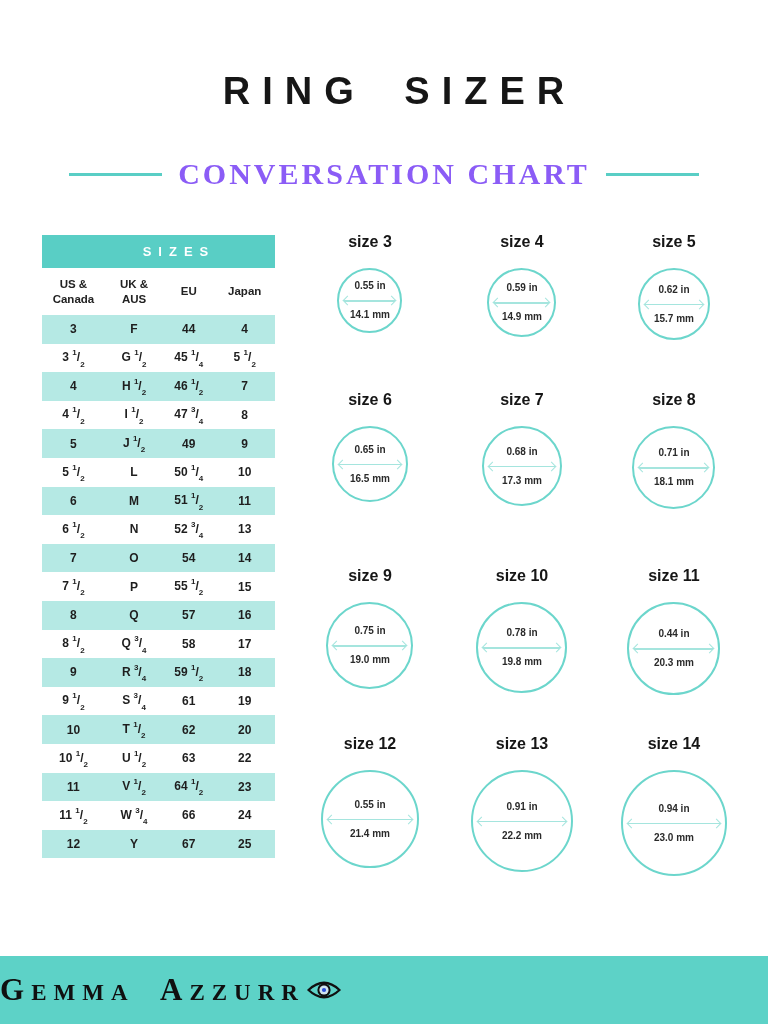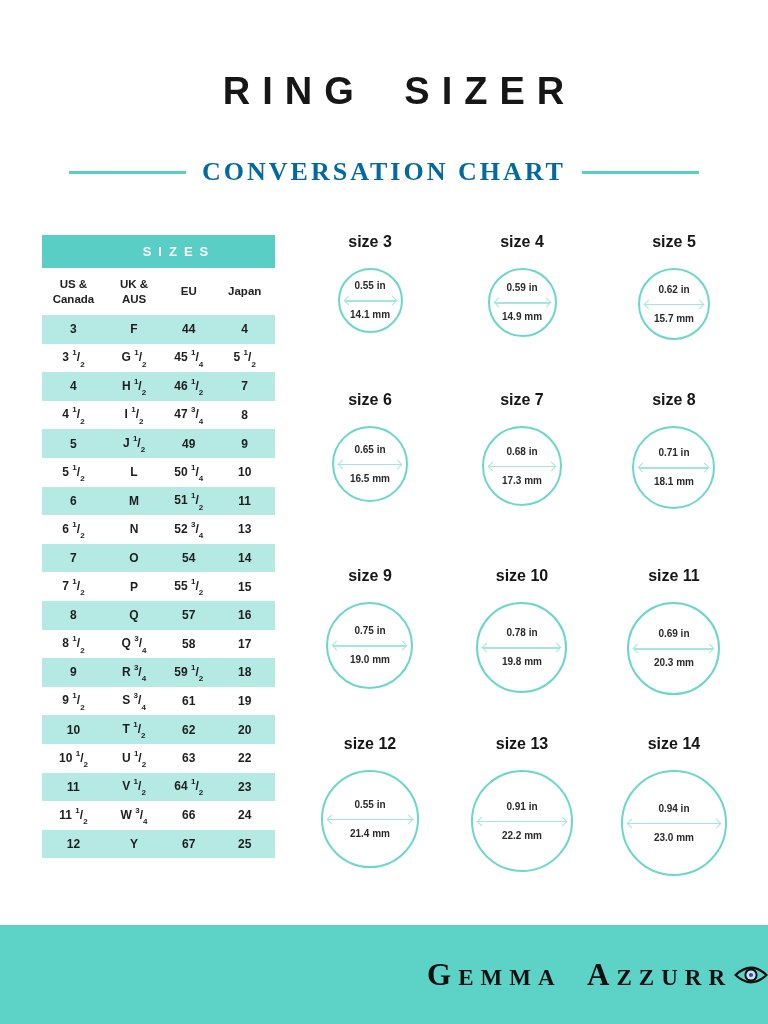--- a/index.html
+++ b/index.html
@@ -29,22 +29,22 @@
     color:#161616;
     padding-left:31px;
   }
   .subtitle-row{
     position:absolute;top:157px;left:69px;width:630px;
     display:flex;align-items:center;gap:16px;
   }
   .subtitle-row .rule{flex:1;height:3px;background:var(--teal);}
   .subtitle{
     font-family:"Liberation Serif","DejaVu Serif",serif;
-    font-size:26px;font-weight:600;letter-spacing:3px;
-    color:#0369a1;white-space:nowrap;
+    font-size:30px;font-weight:600;letter-spacing:3px;
+    color:#8b5cf6;white-space:nowrap;
   }
 
   
   .sizes-table{
     position:absolute;top:235px;left:42px;width:233px;
   }
   .sizes-header{
     height:33px;background:var(--teal);
     display:flex;align-items:center;justify-content:center;
     color:#ffffff;font-size:13px;font-weight:700;letter-spacing:7px;
@@ -94,23 +94,23 @@
   .arrow .ln{position:absolute;left:1px;right:1px;top:5px;height:1.5px;background:var(--arrow);}
   .arrow .hl{position:absolute;left:1px;top:2px;width:7px;height:7px;
     border-left:1.5px solid var(--arrow);border-bottom:1.5px solid var(--arrow);
     transform:rotate(45deg);}
   .arrow .hr{position:absolute;right:1px;top:2px;width:7px;height:7px;
     border-right:1.5px solid var(--arrow);border-top:1.5px solid var(--arrow);
     transform:rotate(45deg);}
 
   
   .footer{
-    position:absolute;left:0;right:0;bottom:0;height:99px;
+    position:absolute;left:0;right:0;bottom:0;height:68px;
     background:var(--teal-footer);
-    display:flex;align-items:center;justify-content:flex-end;
+    display:flex;align-items:center;justify-content:flex-start;
   }
   .brand{
     font-family:"Liberation Serif","DejaVu Serif",serif;
     font-size:23px;font-weight:700;letter-spacing:7px;
     color:#101010;display:flex;align-items:center;
   }
   .brand .lg{font-size:31px;}
   .brand svg{margin-left:2px;display:block;}
 </style>
 </head>
@@ -246,21 +246,21 @@
       <div class="t-row shaded">
         <div class="cell c0">12</div>
         <div class="cell c1">Y</div>
         <div class="cell c2">67</div>
         <div class="cell c3">25</div>
       </div>
     </div>
 </div>
 
 <div class="rings" id="ringsGrid">
-    <div class="ring-row" style="height: 158px; justify-content: flex-end;">
+    <div class="ring-row" style="height: 158px;">
       <div class="ring-cell">
         <div class="ring-title">size 3</div>
         <div class="circle" style="width:65px;height:65px">
           <div class="dim">0.55 in</div>
           <div class="arrow" style="width:53px">
             <i class="hl"></i>
             <i class="ln"></i>
             <i class="hr"></i>
           </div>
           <div class="dim">14.1 mm</div>
@@ -350,21 +350,21 @@
             <i class="hl"></i>
             <i class="ln"></i>
             <i class="hr"></i>
           </div>
           <div class="dim">19.8 mm</div>
         </div>
       </div>
       <div class="ring-cell">
         <div class="ring-title">size 11</div>
         <div class="circle" style="width:93px;height:93px">
-          <div class="dim">0.69 in</div>
+          <div class="dim">0.44 in</div>
           <div class="arrow" style="width:81px">
             <i class="hl"></i>
             <i class="ln"></i>
             <i class="hr"></i>
           </div>
           <div class="dim">20.3 mm</div>
         </div>
       </div>
     </div>
     <div class="ring-row" style="height: 160px;">

